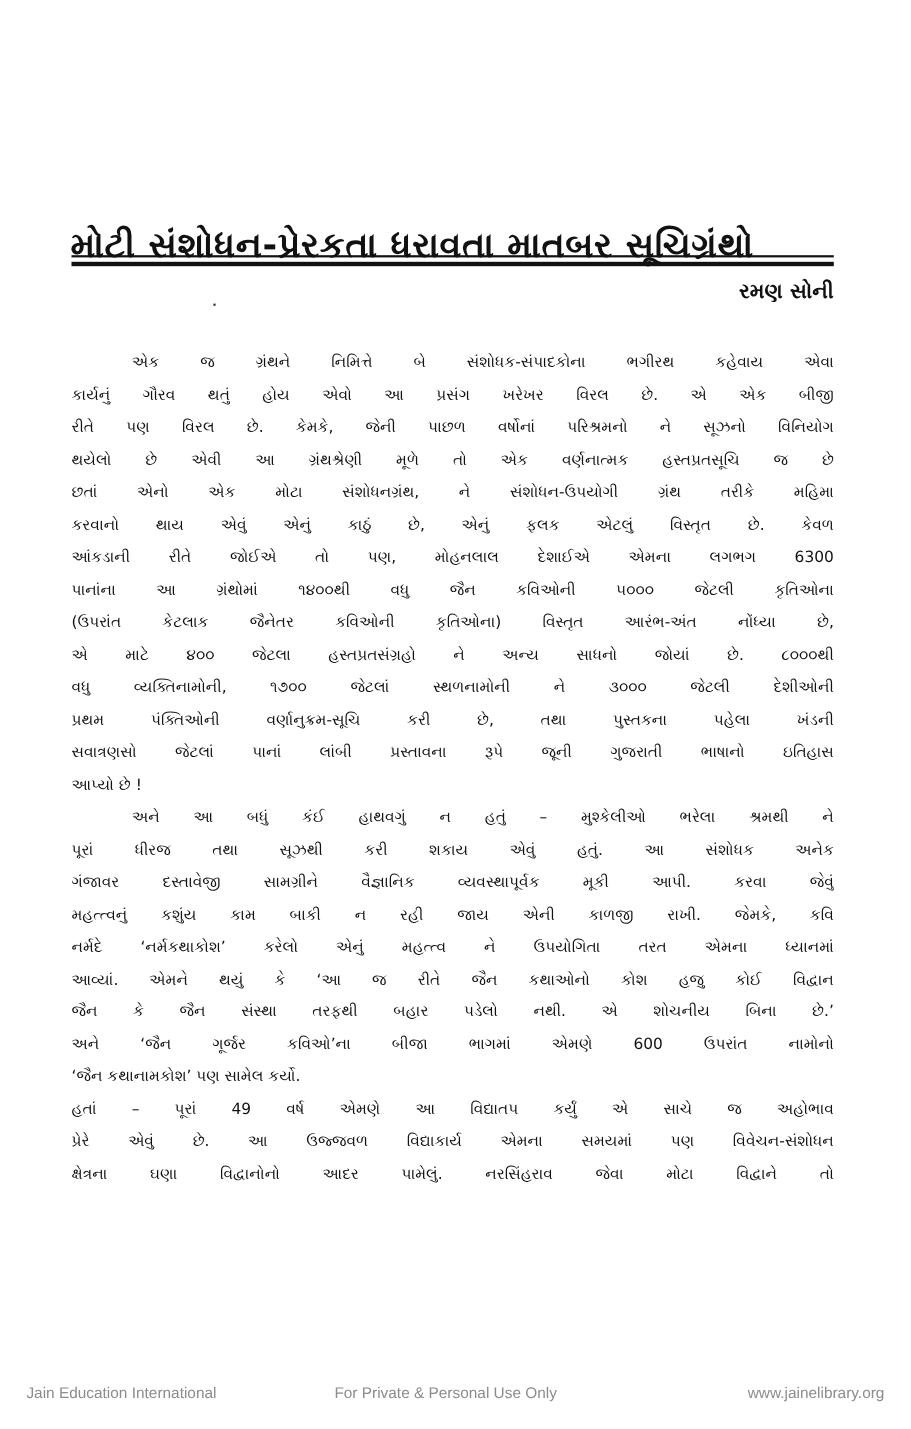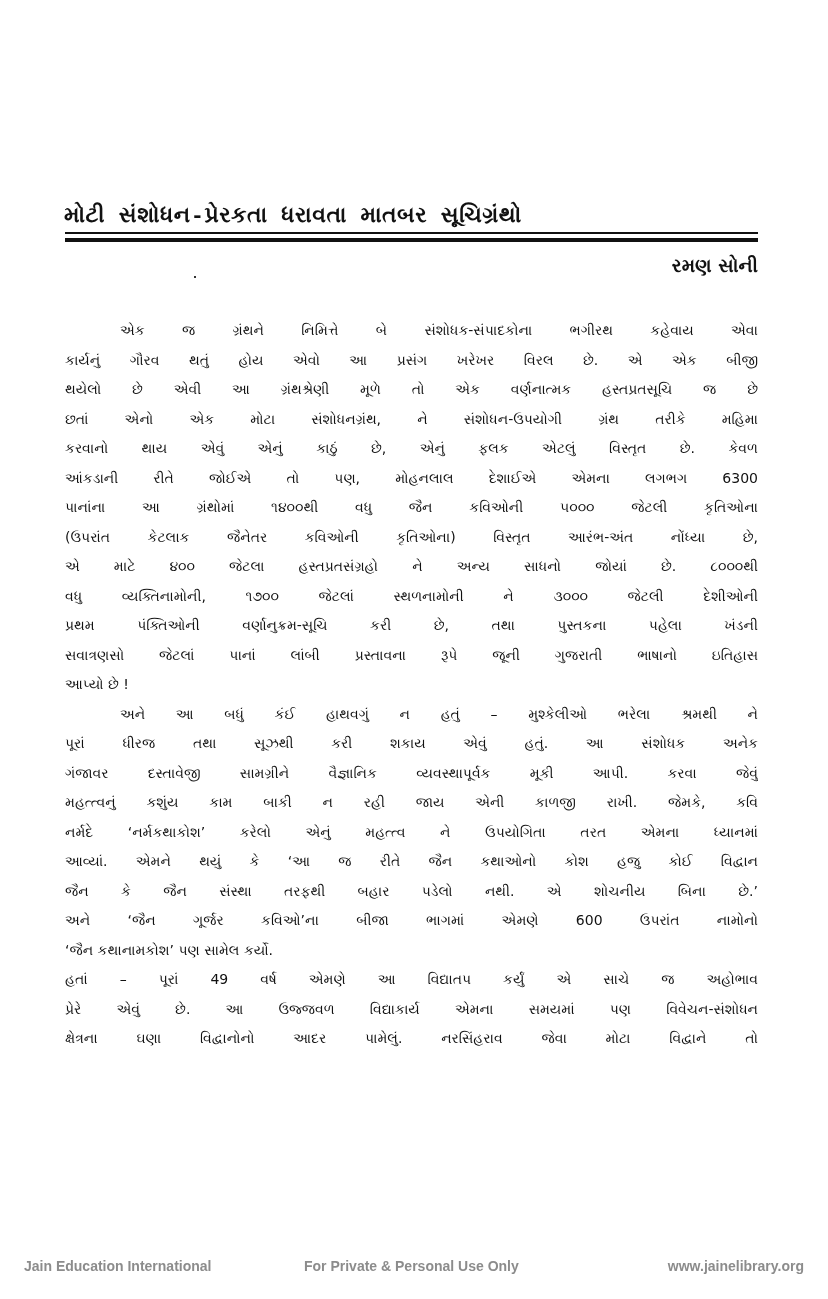--- a/index.html
+++ b/index.html
@@ -13,26 +13,25 @@
       position: relative;
       overflow: hidden;
       font-family: "DejaVu Sans", sans-serif;
       color: #111111;
     }
     .page-title {
       position: absolute;
       left: 64px;
       top: 180px;
       width: 700px;
-      font-size: 22px;
+      font-size: 32px;
       font-weight: bold;
       line-height: 44px;
       white-space: nowrap;
       letter-spacing: 0.5px;
-      font-family: Liberation Mono, monospace;
     }
     .rule-thin {
       position: absolute;
       left: 65px;
       width: 693px;
       top: 232px;
       height: 2px;
       background: #111;
     }
     .rule-thick {
@@ -84,21 +83,20 @@
     }
     .footer {
       position: absolute;
       top: 1258px;
       left: 0;
       width: 828px;
       height: 24px;
       font-family: "Liberation Sans", sans-serif;
       font-size: 14px;
       color: #8c8c8c;
-      font-weight: bold;
     }
     .footer span {
       position: absolute;
       top: 0;
       white-space: nowrap;
     }
     .footer .f-left { left: 24px; }
     .footer .f-mid { left: 304px; }
     .footer .f-right { right: 24px; }
   </style>
@@ -109,20 +107,21 @@
 <div class="rule-thin"></div>
 <div class="rule-thick"></div>
 <div class="author">રમણ સોની</div>
 <div class="stray-dot"></div>
 
 <div class="body-text">
 
   <div>
     <span class="line indent">એક જ ગ્રંથને નિમિત્તે બે સંશોધક-સંપાદકોના ભગીરથ કહેવાય એવા</span>
     <span class="line">કાર્યનું ગૌરવ થતું હોય એવો આ પ્રસંગ ખરેખર વિરલ છે. એ એક બીજી</span>
+    <span class="line">રીતે પણ વિરલ છે. કેમકે, જેની પાછળ વર્ષોનાં પરિશ્રમનો ને સૂઝનો વિનિયોગ</span>
     <span class="line">થયેલો છે એવી આ ગ્રંથશ્રેણી મૂળે તો એક વર્ણનાત્મક હસ્તપ્રતસૂચિ જ છે</span>
     <span class="line">છતાં એનો એક મોટા સંશોધનગ્રંથ, ને સંશોધન-ઉપયોગી ગ્રંથ તરીકે મહિમા</span>
     <span class="line">કરવાનો થાય એવું એનું કાઠું છે, એનું ફલક એટલું વિસ્તૃત છે. કેવળ</span>
     <span class="line">આંકડાની રીતે જોઈએ તો પણ, મોહનલાલ દેશાઈએ એમના લગભગ 6300</span>
     <span class="line">પાનાંના આ ગ્રંથોમાં ૧૪૦૦થી વધુ જૈન કવિઓની ૫૦૦૦ જેટલી કૃતિઓના</span>
     <span class="line">(ઉપરાંત કેટલાક જૈનેતર કવિઓની કૃતિઓના) વિસ્તૃત આરંભ-અંત નોંધ્યા છે,</span>
     <span class="line">એ માટે ૪૦૦ જેટલા હસ્તપ્રતસંગ્રહો ને અન્ય સાધનો જોયાં છે. ૮૦૦૦થી</span>
     <span class="line">વધુ વ્યક્તિનામોની, ૧૭૦૦ જેટલાં સ્થળનામોની ને ૩૦૦૦ જેટલી દેશીઓની</span>
     <span class="line">પ્રથમ પંક્તિઓની વર્ણાનુક્રમ-સૂચિ કરી છે, તથા પુસ્તકના પહેલા ખંડની</span>
     <span class="line">સવાત્રણસો જેટલાં પાનાં લાંબી પ્રસ્તાવના રૂપે જૂની ગુજરાતી ભાષાનો ઇતિહાસ</span>

